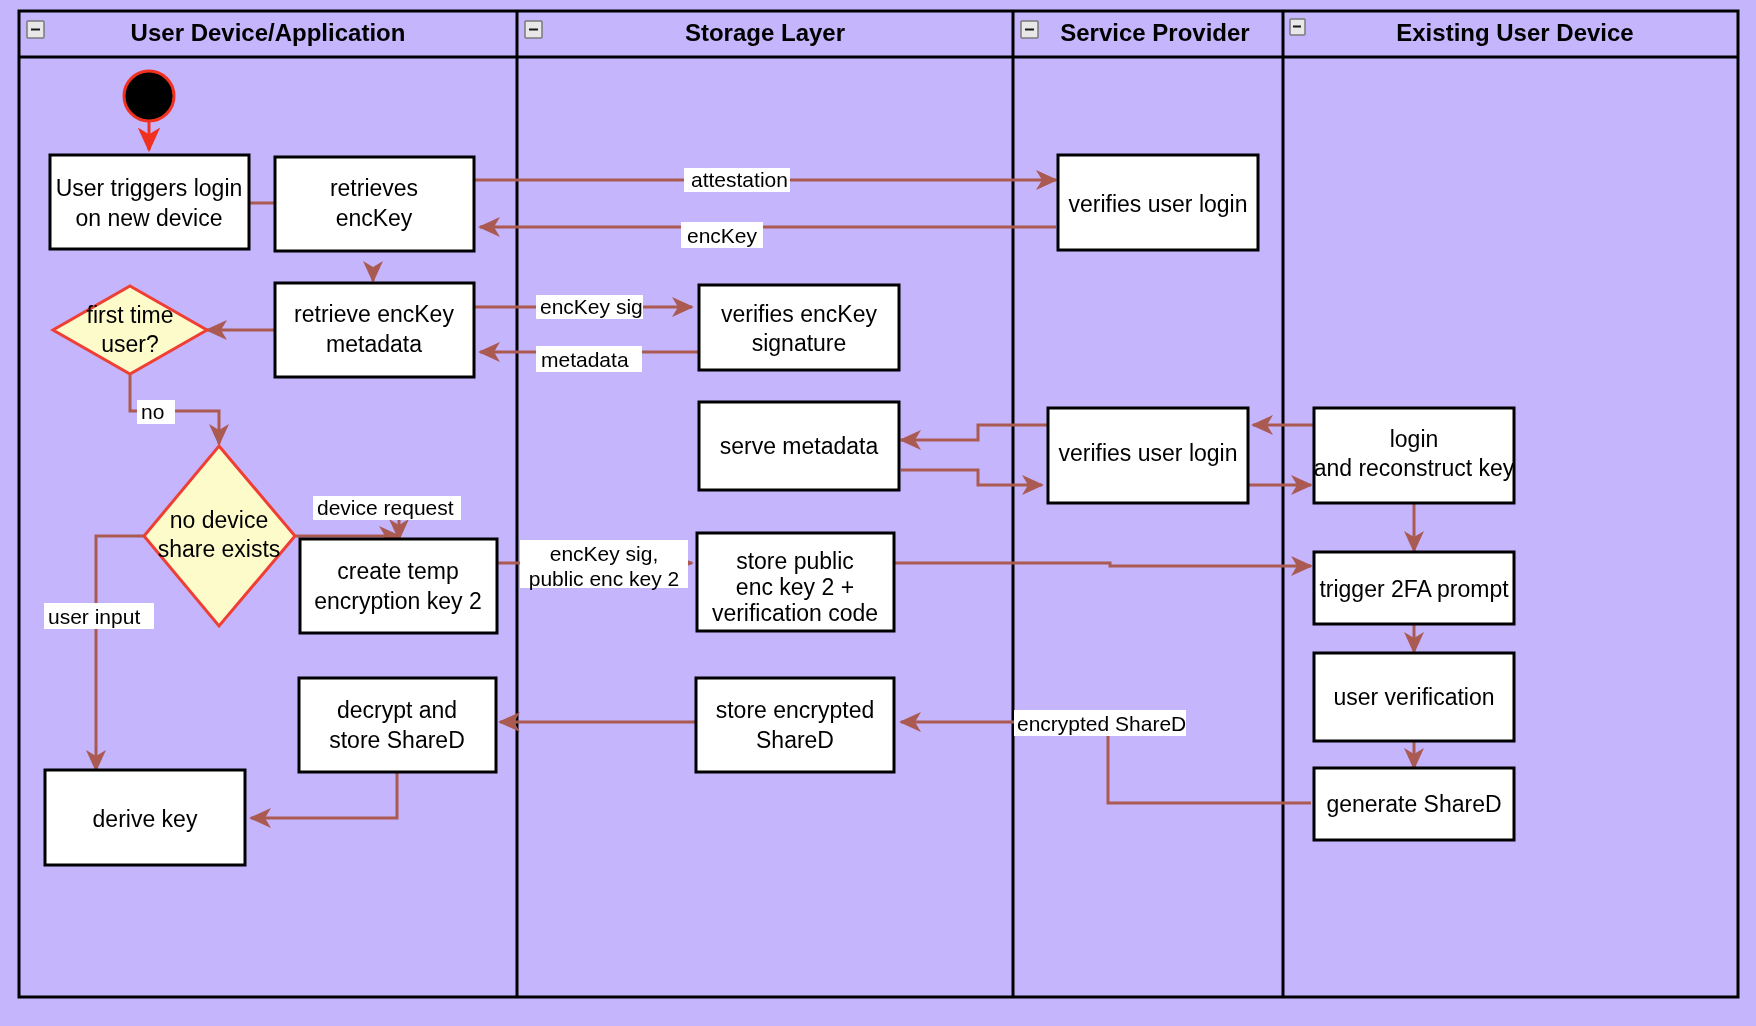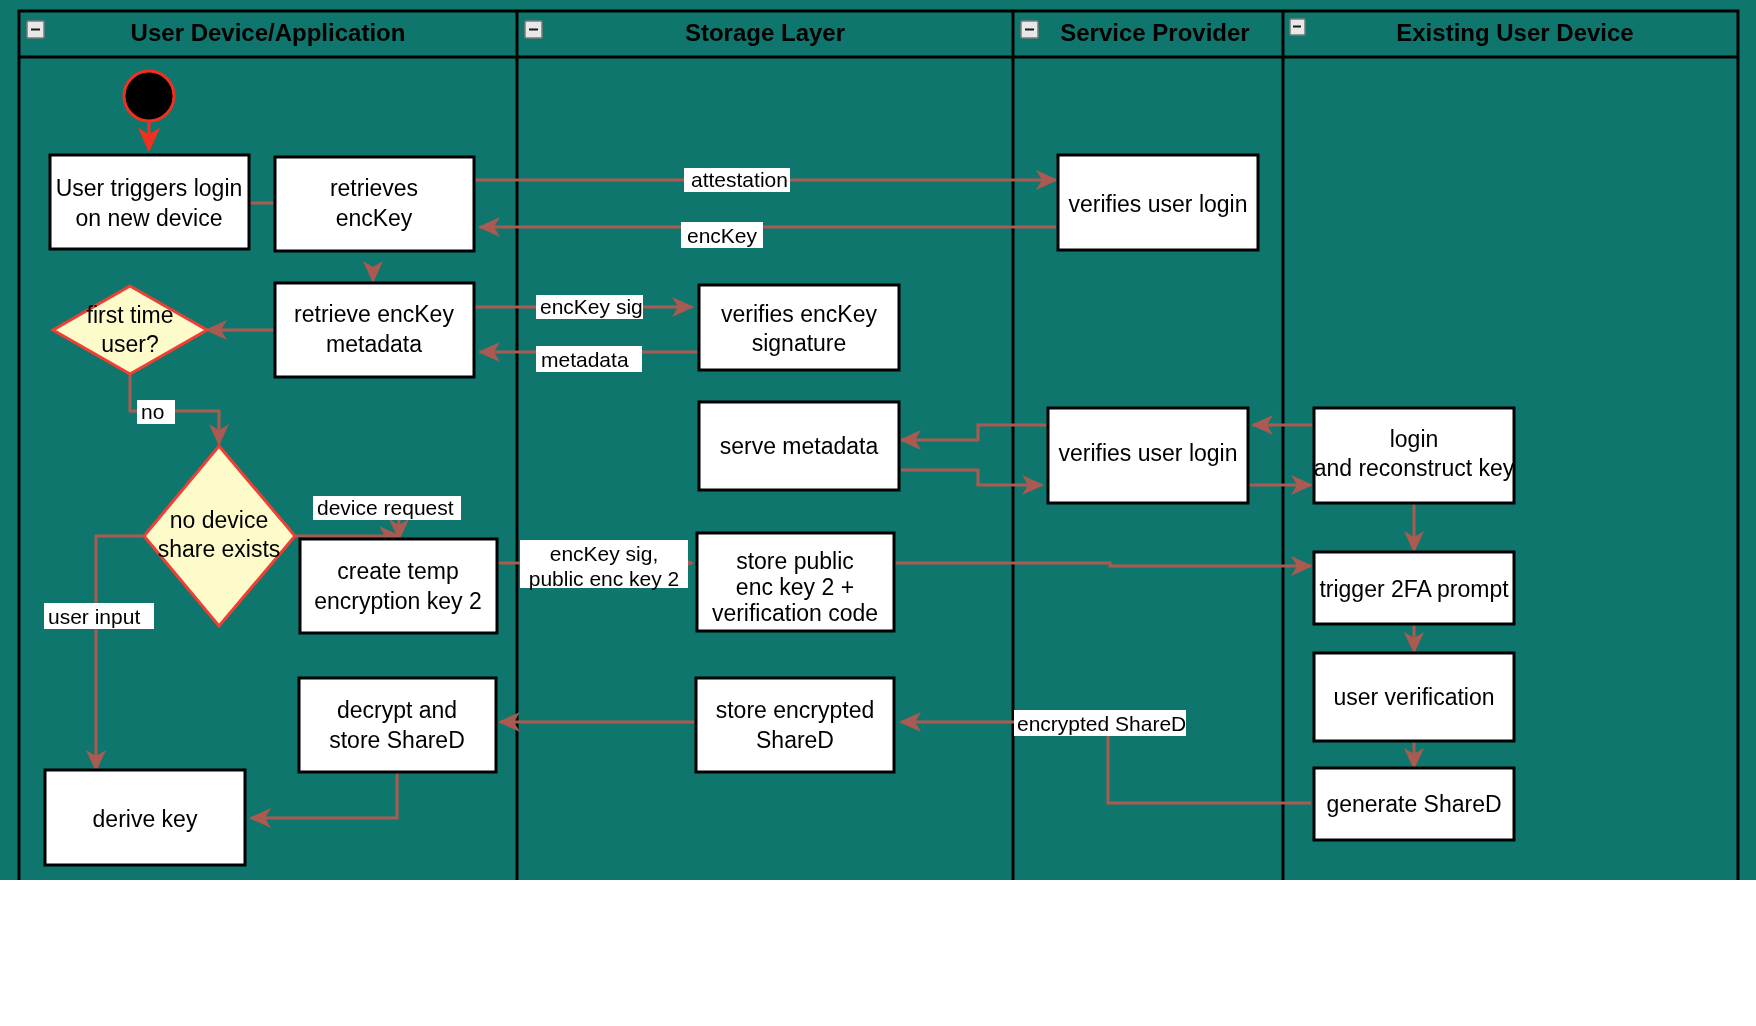--- a/index.html
+++ b/index.html
@@ -4,22 +4,22 @@
 <style>
   html, body {
     margin: 0;
     padding: 0;
     background: #ffffff;
     font-family: "Liberation Sans", sans-serif;
   }
   #canvas-wrap {
     position: relative;
     width: 1756px;
-    height: 880px;
-    background: #0f766e;
+    height: 1026px;
+    background: #c4b5fd;
     overflow: hidden;
   }
   svg#diagram {
     display: block;
     width: 1756px;
     height: 1026px;
   }
   .lane-border {
     fill: none;
     stroke: #000000;

